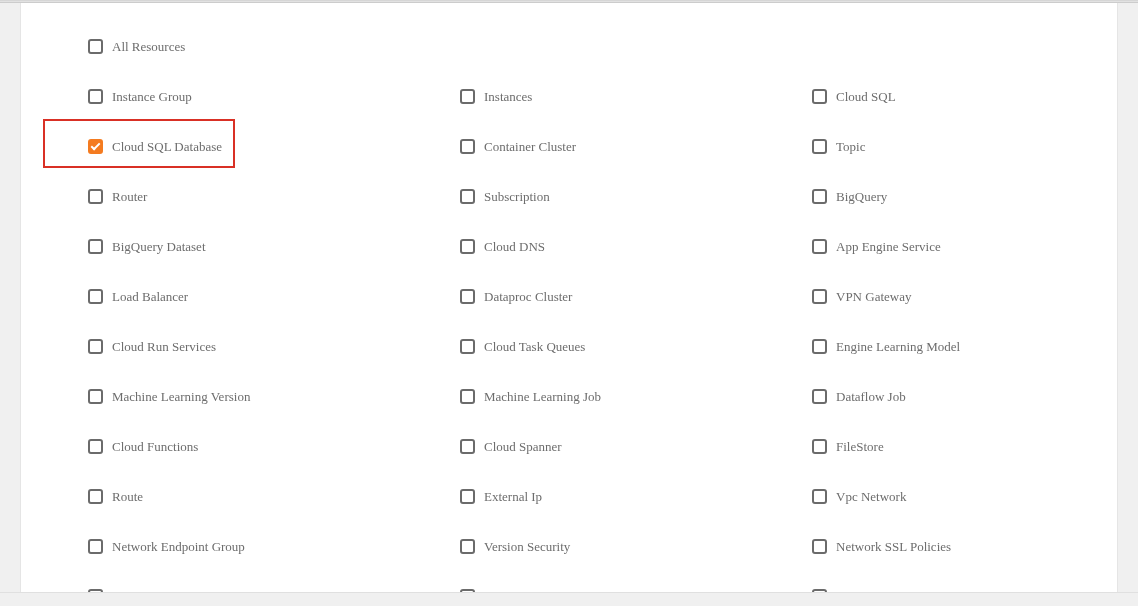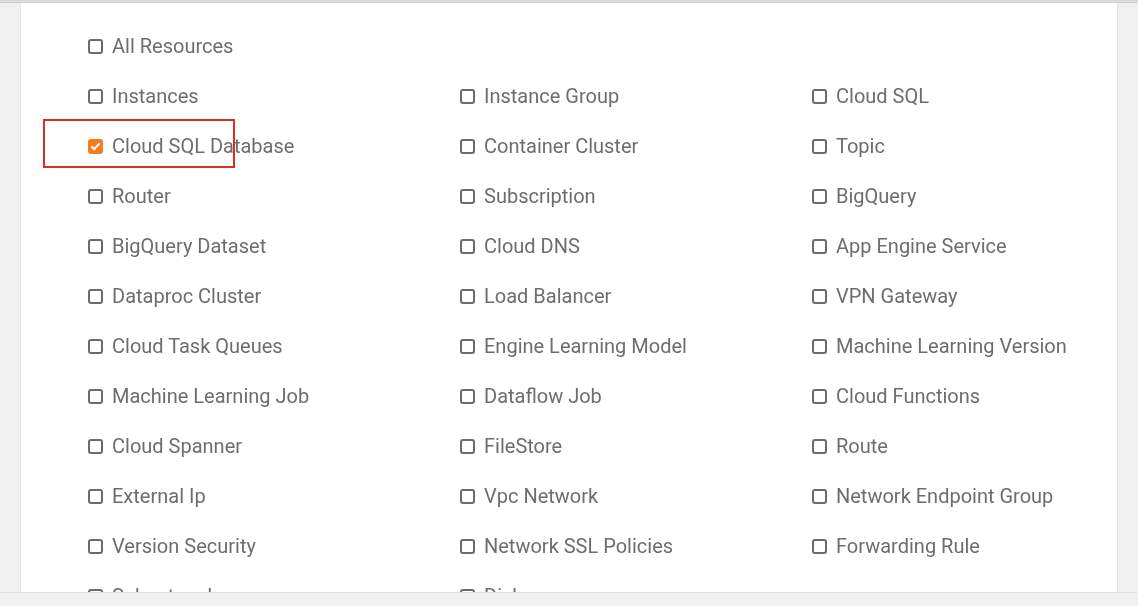--- a/index.html
+++ b/index.html
@@ -67,22 +67,23 @@
       left: 3px;
       top: 0px;
       width: 3px;
       height: 7px;
       border: solid #fff;
       border-width: 0 2px 2px 0;
       transform: rotate(45deg);
     }
     .checkbox-label {
       color: #6d6d6d;
-      font-size: 20px;
+      font-size: 13px;
       line-height: 1;
+      font-family: Liberation Serif, serif;
     }
     .highlight-box {
       position: absolute;
       border: 2px solid #d93025;
       pointer-events: none;
       left: 43px;
       top: 119px;
       width: 192px;
       height: 49px;
     }
@@ -104,25 +105,25 @@
 <div class="main-panel">
   <div class="checkbox-grid">
 
     <div class="checkbox-item full-row">
       <span class="checkbox-box"></span>
       <span class="checkbox-label">All Resources</span>
     </div>
 
     <div class="checkbox-item">
       <span class="checkbox-box"></span>
+      <span class="checkbox-label">Instance Group</span>
+    </div>
+    <div class="checkbox-item">
+      <span class="checkbox-box"></span>
       <span class="checkbox-label">Instances</span>
-    </div>
-    <div class="checkbox-item">
-      <span class="checkbox-box"></span>
-      <span class="checkbox-label">Instance Group</span>
     </div>
     <div class="checkbox-item">
       <span class="checkbox-box"></span>
       <span class="checkbox-label">Cloud SQL</span>
     </div>
 
     <div class="checkbox-item">
       <span class="checkbox-box checked"></span>
       <span class="checkbox-label">Cloud SQL Database</span>
     </div>
@@ -156,31 +157,35 @@
       <span class="checkbox-box"></span>
       <span class="checkbox-label">Cloud DNS</span>
     </div>
     <div class="checkbox-item">
       <span class="checkbox-box"></span>
       <span class="checkbox-label">App Engine Service</span>
     </div>
 
     <div class="checkbox-item">
       <span class="checkbox-box"></span>
+      <span class="checkbox-label">Load Balancer</span>
+    </div>
+    <div class="checkbox-item">
+      <span class="checkbox-box"></span>
       <span class="checkbox-label">Dataproc Cluster</span>
     </div>
     <div class="checkbox-item">
       <span class="checkbox-box"></span>
-      <span class="checkbox-label">Load Balancer</span>
-    </div>
-    <div class="checkbox-item">
-      <span class="checkbox-box"></span>
       <span class="checkbox-label">VPN Gateway</span>
     </div>
 
+    <div class="checkbox-item">
+      <span class="checkbox-box"></span>
+      <span class="checkbox-label">Cloud Run Services</span>
+    </div>
     <div class="checkbox-item">
       <span class="checkbox-box"></span>
       <span class="checkbox-label">Cloud Task Queues</span>
     </div>
     <div class="checkbox-item">
       <span class="checkbox-box"></span>
       <span class="checkbox-label">Engine Learning Model</span>
     </div>
 
     <div class="checkbox-item">

